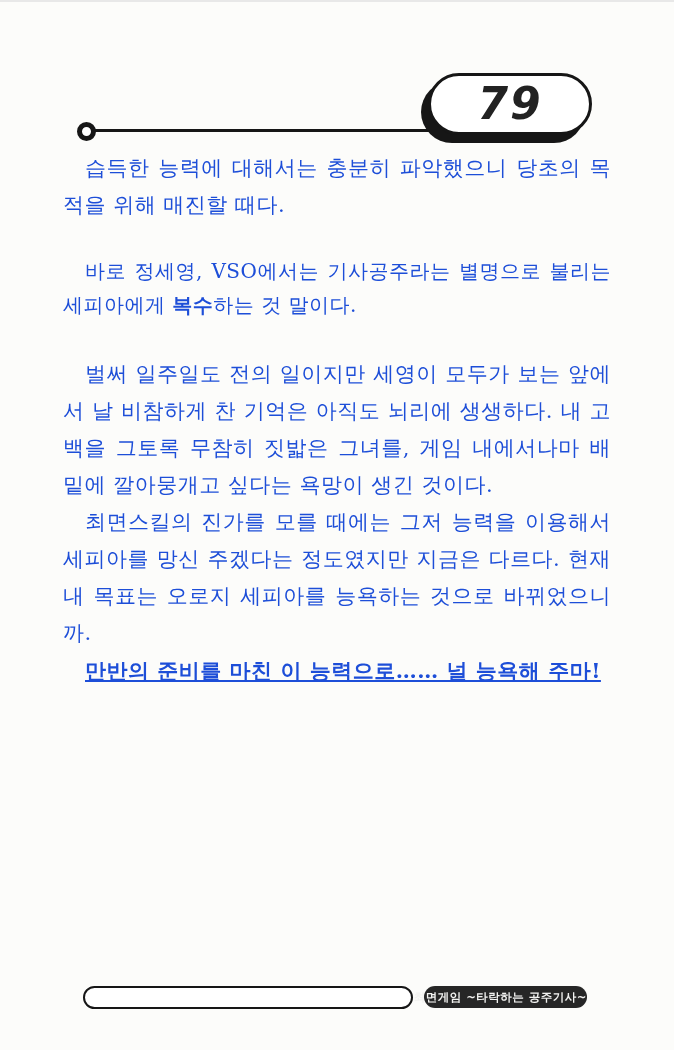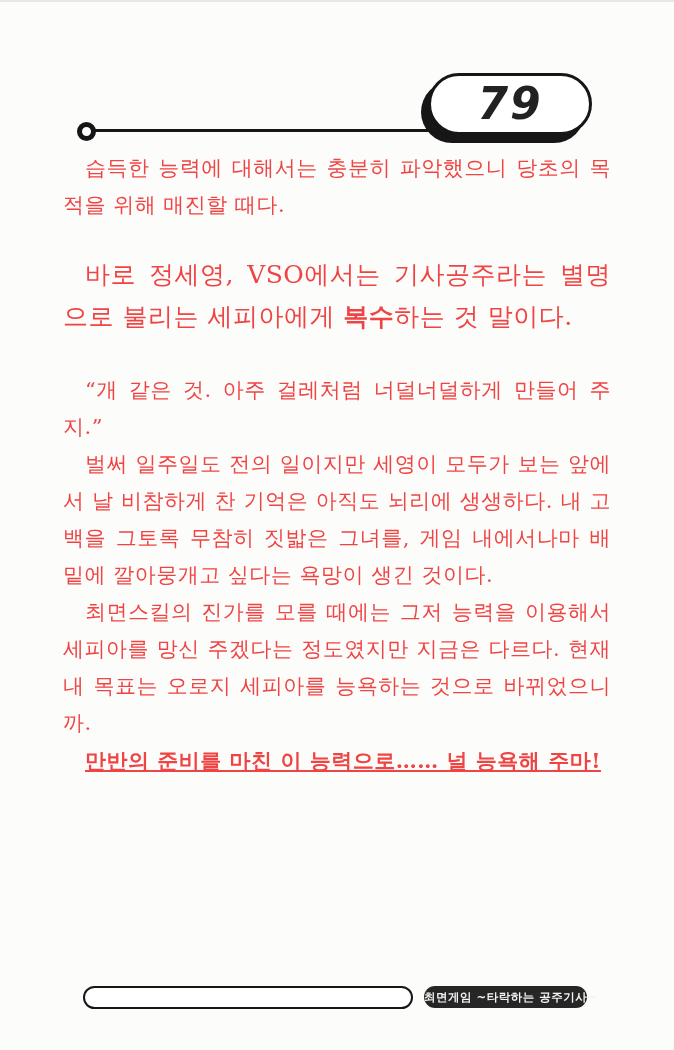--- a/index.html
+++ b/index.html
@@ -73,25 +73,25 @@
     width: 548px;
   }
   .body-text p {
     margin: 0;
     font-size: 21px;
     line-height: 37px;
     letter-spacing: 0.5px;
     text-align: justify;
     text-indent: 22px;
     word-break: break-all;
-    color: #ef4444;
+    color: #1d4ed8;
   }
   .body-text p.large {
-    font-size: 25px;
-    line-height: 42px;
+    font-size: 20px;
+    line-height: 34px;
     margin-top: 30px;
     margin-bottom: 34px;
     letter-spacing: 0.5px;
   }
   .body-text p.bold { font-weight: bold; text-decoration: underline; }
   .body-text span.b { font-weight: bold; }
 
   
   .ftr-capsule {
     position: absolute;
@@ -106,21 +106,21 @@
   .ftr-badge {
     position: absolute;
     left: 424px;
     top: 984px;
     width: 163px;
     height: 22px;
     background: #262626;
     border-radius: 11px;
     display: flex;
     align-items: center;
-    justify-content: flex-start;
+    justify-content: flex-end;
   }
   .ftr-badge .badge-text {
     font-family: "DejaVu Sans", sans-serif;
     font-size: 11.5px;
     font-weight: bold;
     color: #f2f2f0;
     letter-spacing: 0.5px;
     white-space: nowrap;
   }
 </style>
@@ -131,21 +131,20 @@
 
   <div class="hdr-ring"></div>
   <div class="hdr-rule"></div>
   <div class="page-pill">
     <span class="num">79</span>
   </div>
 
   <main class="body-text">
       <p><span>습득한 능력에 대해서는 충분히 파악했으니 당초의 목적을 위해 매진할 때다.</span></p>
       <p class="large"><span>바로 정세영, VSO에서는 기사공주라는 별명으로 불리는 세피아에게 </span><span class="b">복수</span><span>하는 것 말이다.</span></p>
-      <p><span>“개 같은 것. 아주 걸레처럼 너덜너덜하게 만들어 주지.”</span></p>
       <p><span>벌써 일주일도 전의 일이지만 세영이 모두가 보는 앞에서 날 비참하게 찬 기억은 아직도 뇌리에 생생하다. 내 고백을 그토록 무참히 짓밟은 그녀를, 게임 내에서나마 배 밑에 깔아뭉개고 싶다는 욕망이 생긴 것이다.</span></p>
       <p><span>최면스킬의 진가를 모를 때에는 그저 능력을 이용해서 세피아를 망신 주겠다는 정도였지만 지금은 다르다. 현재 내 목표는 오로지 세피아를 능욕하는 것으로 바뀌었으니까.</span></p>
       <p class="bold"><span>만반의 준비를 마친 이 능력으로…… 널 능욕해 주마!</span></p>
     </main>
 
   <div class="ftr-capsule"></div>
   <div class="ftr-badge">
     <span class="badge-text">최면게임 ~타락하는 공주기사~</span>
   </div>
 

